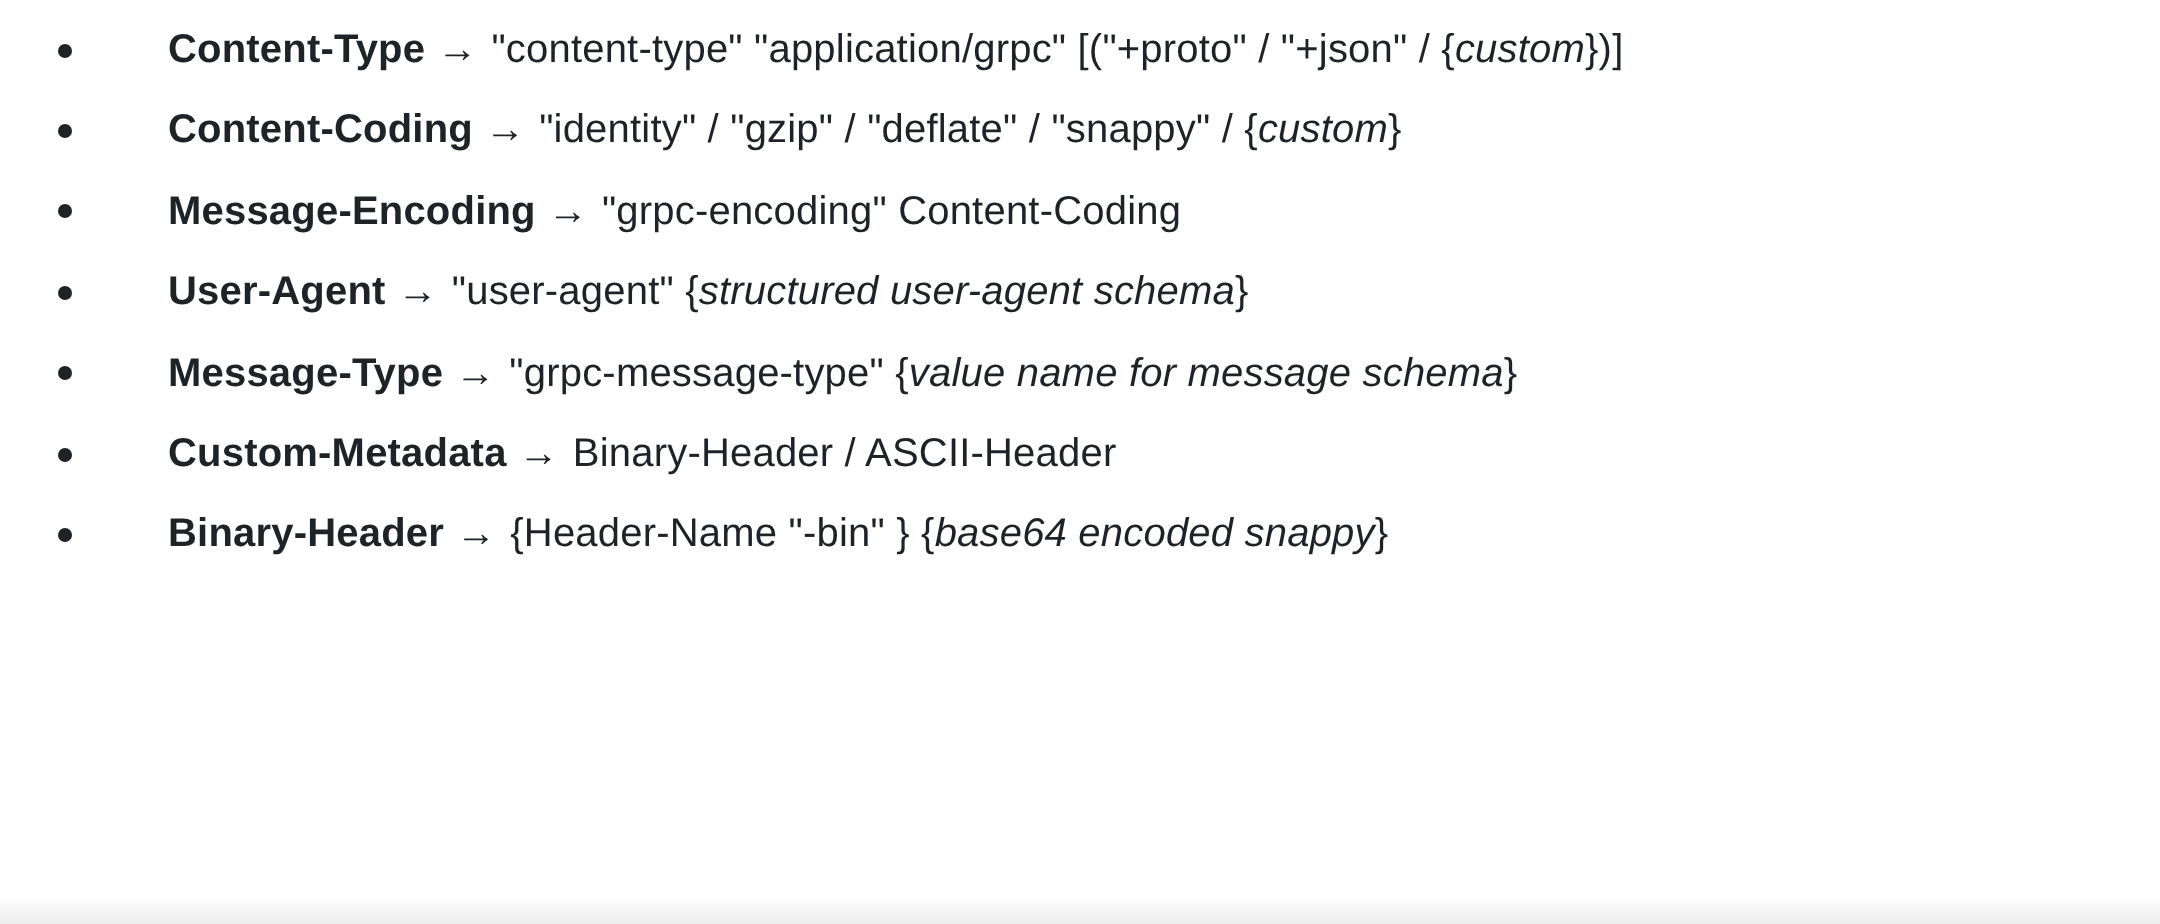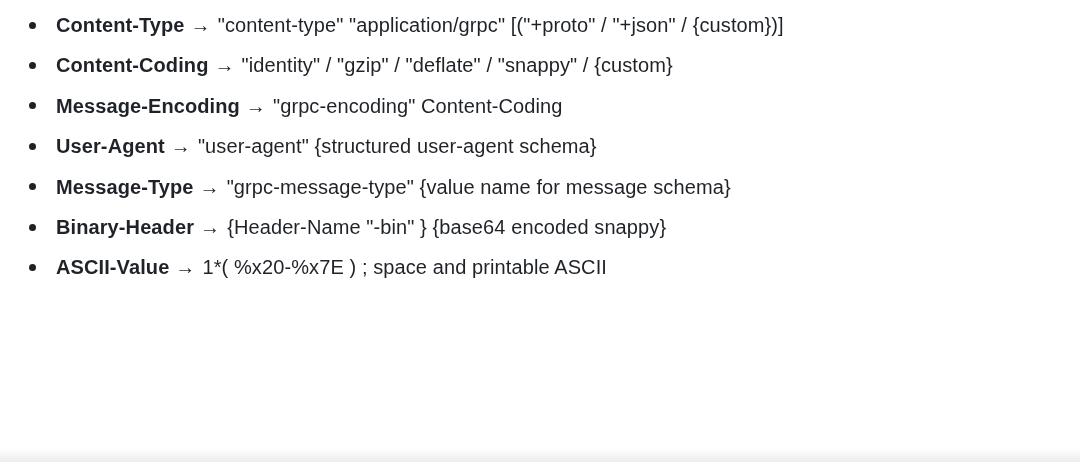--- a/index.html
+++ b/index.html
@@ -34,28 +34,30 @@
     left: 29px;
     top: 50%;
     width: 7px;
     height: 7px;
     margin-top: -3.5px;
     border-radius: 50%;
     background: #1f2328;
   }
   .term {
     font-weight: 700;
+    margin-left: 28px;
   }
   .arrow {
     display: inline-block;
     margin: 0 7px 0 6px;
     font-weight: 400;
   }
   .definition { }
   .definition .italic {
+    font-style: italic;
   }
   .bottom-edge {
     position: absolute;
     left: 0;
     right: 0;
     bottom: 0;
     height: 14px;
     background: linear-gradient(to bottom, #ffffff 0%, #ececec 100%);
   }
 </style>
@@ -68,21 +70,21 @@
 
     <li><span class="bullet"></span><span class="term">Content-Coding</span><span class="arrow">→</span><span class="definition"><span>"identity" / "gzip" / "deflate" / "snappy" / {</span><span class="italic">custom</span><span>}</span></span></li>
 
     <li><span class="bullet"></span><span class="term">Message-Encoding</span><span class="arrow">→</span><span class="definition"><span>"grpc-encoding" Content-Coding</span></span></li>
 
 
     <li><span class="bullet"></span><span class="term">User-Agent</span><span class="arrow">→</span><span class="definition"><span>"user-agent" {</span><span class="italic">structured user-agent schema</span><span>}</span></span></li>
 
     <li><span class="bullet"></span><span class="term">Message-Type</span><span class="arrow">→</span><span class="definition"><span>"grpc-message-type" {</span><span class="italic">value name for message schema</span><span>}</span></span></li>
 
+    <li><span class="bullet"></span><span class="term">Custom-Metadata</span><span class="arrow">→</span><span class="definition"><span>Binary-Header / ASCII-Header</span></span></li>
 
     <li><span class="bullet"></span><span class="term">Binary-Header</span><span class="arrow">→</span><span class="definition"><span>{Header-Name "-bin" } {</span><span class="italic">base64 encoded snappy</span><span>}</span></span></li>
 
 
 
-    <li><span class="bullet"></span><span class="term">ASCII-Value</span><span class="arrow">→</span><span class="definition"><span>1*( %x20-%x7E ) ; space and printable ASCII</span></span></li>
   </ul>
 
 <div class="bottom-edge"></div>
 
 </body></html>

